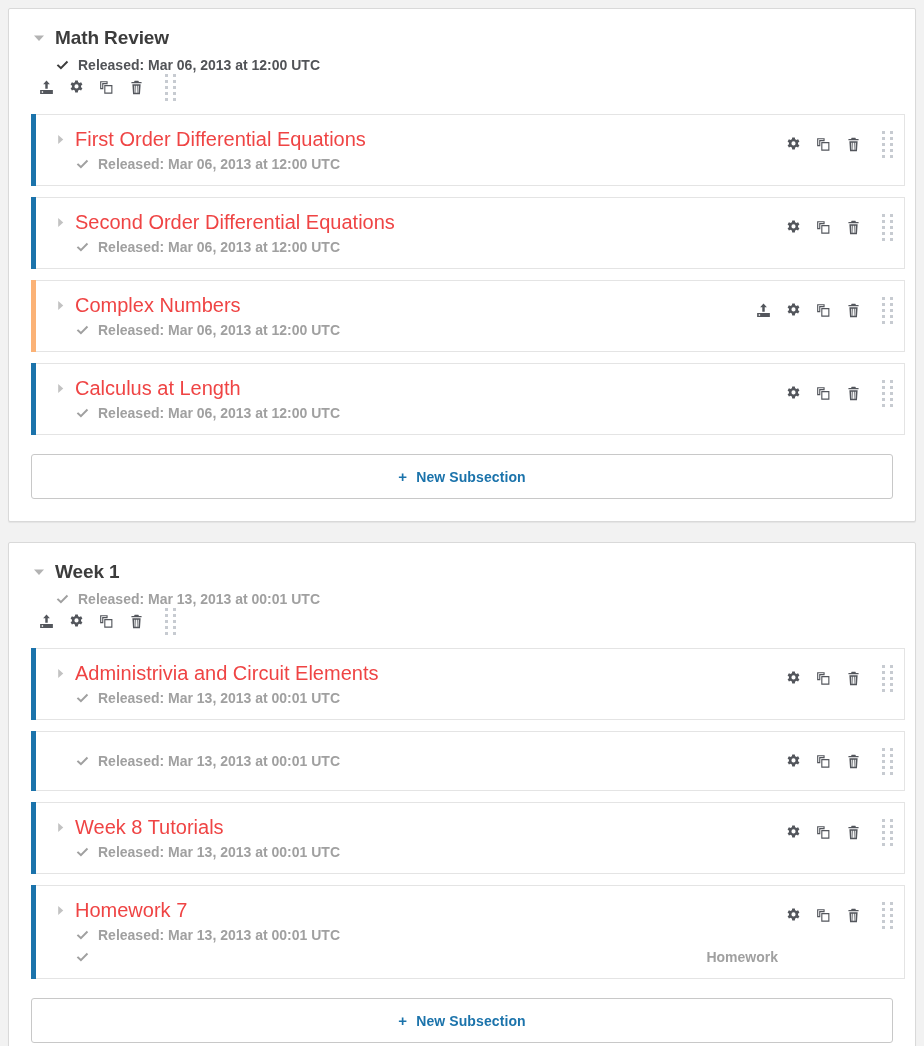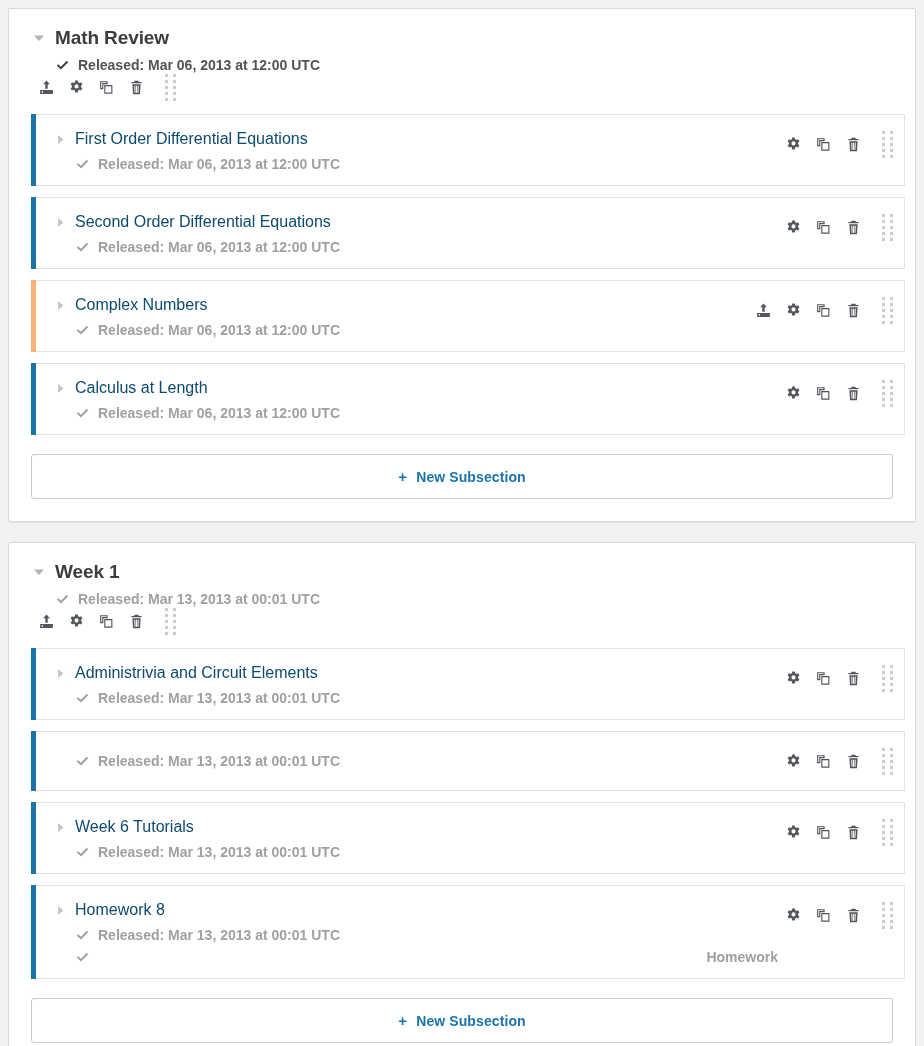--- a/index.html
+++ b/index.html
@@ -167,22 +167,22 @@
   }
   .subsection.warning::before { background: #fbb276; }
 
   .sub-left {
     flex: 1 1 auto;
     min-width: 0;
     padding-left: 22px;
   }
 
   .sub-title {
-    font-size: 16px;
-    color: #0c4a6e;
+    font-size: 20px;
+    color: #ef4444;
     font-weight: normal;
     line-height: 20px;
     cursor: pointer;
   }
 
   .sub-caret {
     width: 14px;
     height: 14px;
     margin-right: 8px;
     flex: 0 0 auto;
@@ -725,21 +725,21 @@
           </div>
         </div>
         <div class="subsection">
           <div class="sub-left">
             <div class="title-row">
               <span class="sub-caret">
                 <svg viewBox="0 0 12 12" width="11" height="11">
                   <path d="M3.5 1 L3.5 11 L9 6 Z" fill="#c2c2c2"></path>
                 </svg>
               </span>
-              <span class="sub-title">Week 6 Tutorials</span>
+              <span class="sub-title">Week 8 Tutorials</span>
             </div>
             <div class="status-line status-light">
               <span class="check">
                 <svg viewBox="0 0 14 14" width="13" height="13">
                   <path d="M5.3 11.4 L0.8 7.1 L2.3 5.6 L5.3 8.4 L11.6 2 L13.1 3.6 Z"></path>
                 </svg>
               </span>
               <span class="status-text">Released: Mar 13, 2013 at 00:01 UTC</span>
             </div>
           </div>
@@ -784,21 +784,21 @@
           </div>
         </div>
         <div class="subsection">
           <div class="sub-left">
             <div class="title-row">
               <span class="sub-caret">
                 <svg viewBox="0 0 12 12" width="11" height="11">
                   <path d="M3.5 1 L3.5 11 L9 6 Z" fill="#c2c2c2"></path>
                 </svg>
               </span>
-              <span class="sub-title">Homework 8</span>
+              <span class="sub-title">Homework 7</span>
             </div>
             <div class="status-line status-light">
               <span class="check">
                 <svg viewBox="0 0 14 14" width="13" height="13">
                   <path d="M5.3 11.4 L0.8 7.1 L2.3 5.6 L5.3 8.4 L11.6 2 L13.1 3.6 Z"></path>
                 </svg>
               </span>
               <span class="status-text">Released: Mar 13, 2013 at 00:01 UTC</span>
             </div>
             <div class="status-line status-light">

